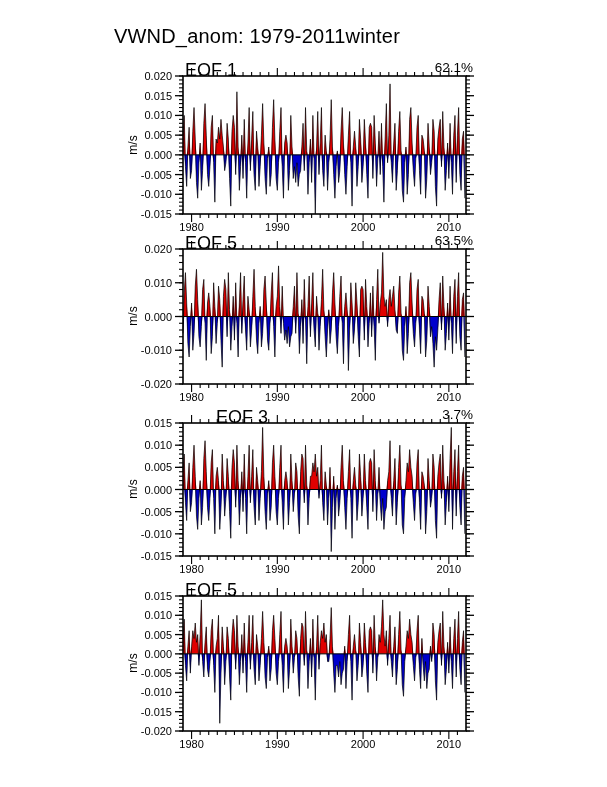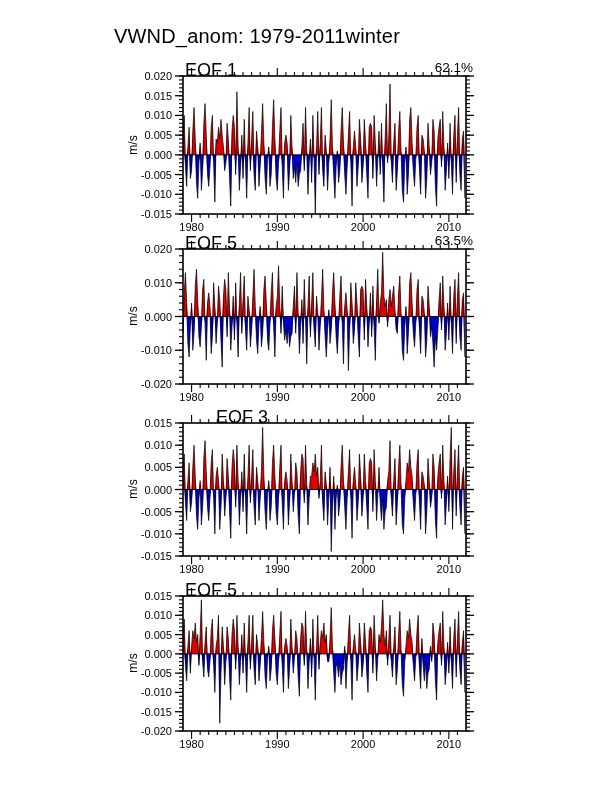--- a/index.html
+++ b/index.html
@@ -671,20 +671,21 @@
       </g>
     </svg>
 
   <div class="hdr" style="top:60px;left:185px;">EOF 1</div>
   <div class="pct" style="top:60px;">62.1%</div>
 
   <div class="hdr" style="top:233px;left:185px;">EOF 5</div>
   <div class="pct" style="top:233px;">63.5%</div>
 
   <div class="hdr" style="top:407px;left:185px;margin-left:31px;">EOF 3</div>
+  <div class="pct" style="top:407px;">3.7%</div>
 
   <div class="hdr" style="top:580px;left:185px;">EOF 5</div>
 
   <div class="mslabel" style="left:118px;top:138px;">m/s</div>
   <div class="mslabel" style="left:118px;top:309px;">m/s</div>
   <div class="mslabel" style="left:118px;top:482px;">m/s</div>
   <div class="mslabel" style="left:118px;top:656px;">m/s</div>
 
 </div>
 

